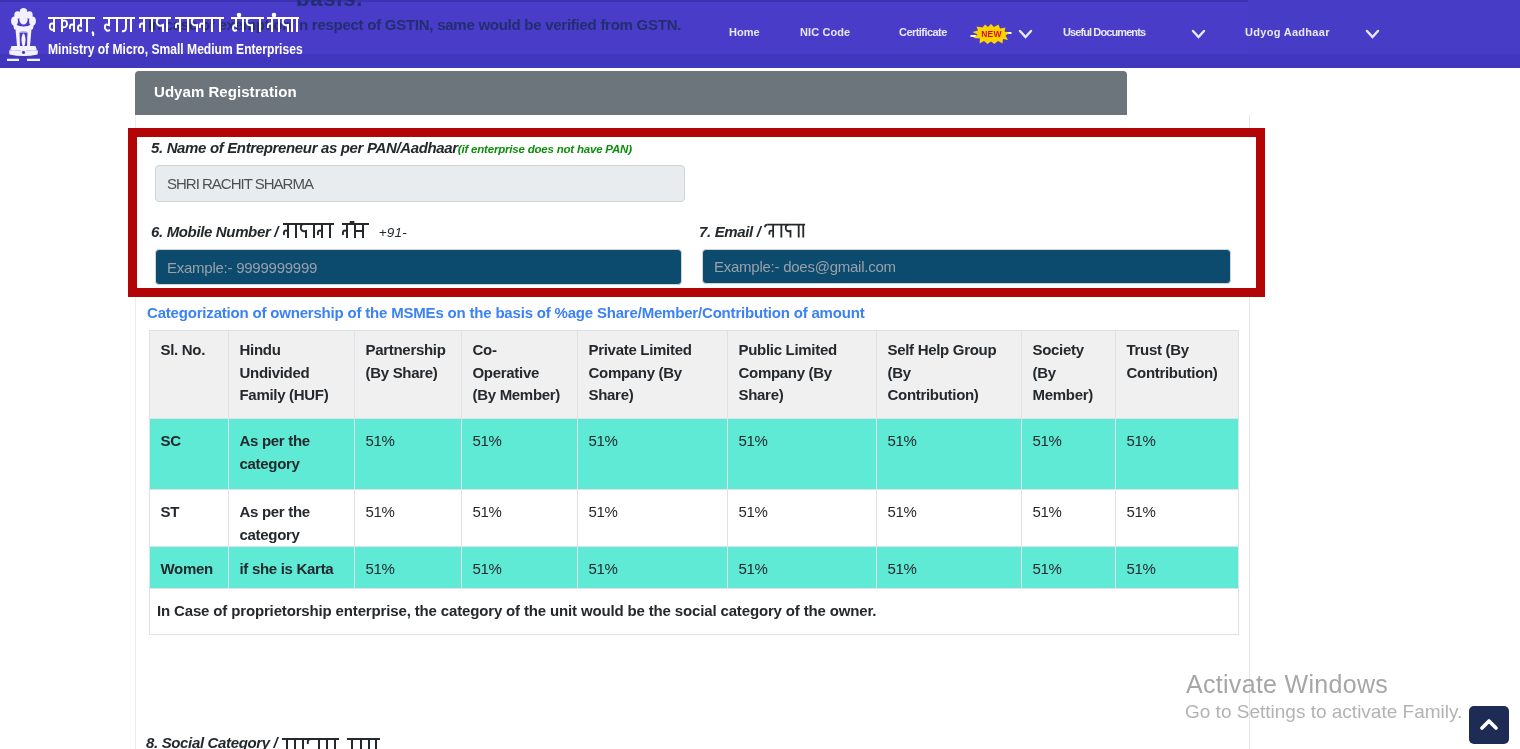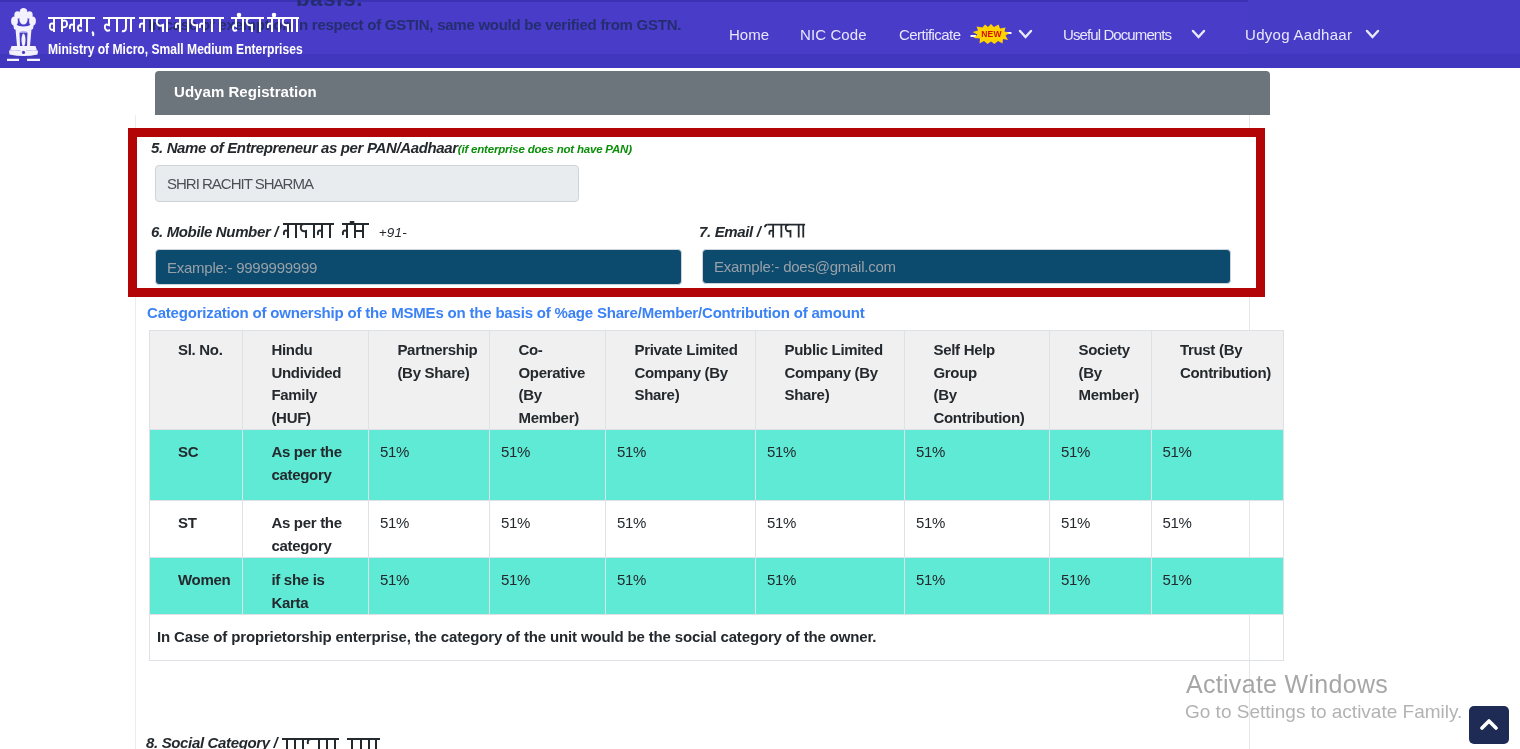--- a/index.html
+++ b/index.html
@@ -6,50 +6,50 @@
   html,body { width:1520px; height:749px; overflow:hidden; background:#fff;
     font-family:"Liberation Sans", sans-serif; position:relative; }
   .abs { position:absolute; }
 
   
   #nav { position:absolute; left:0; top:0; width:1520px; height:68px; background:#483cc9; }
   #nav .shade-r { position:absolute; right:0; top:0; width:272px; height:68px; background:#473cc6; }
   #nav .shade-b { position:absolute; left:0; top:54px; width:1520px; height:14px; background:#4137be; }
   #nav .topline { position:absolute; left:0; top:0; width:100%; height:2px; background:#3a31b4; }
   .ghost { position:absolute; color:#242e6e; font-weight:bold; font-size:15px; white-space:nowrap; letter-spacing:-0.26px; }
-  .navlink { position:absolute; top:26px; color:#e9e7fb; font-weight:normal; font-size:15px; white-space:nowrap; }
+  .navlink { position:absolute; top:26px; color:#e9e7fb; font-weight:bold; font-size:11px; white-space:nowrap; }
   .caret { display:inline-block; }
 
   
   #card { position:absolute; left:135px; top:115px; width:1115px; height:634px;
     background:#fff; border-left:1px solid #ececec; border-right:1px solid #e4e6e8; }
-  #graybar { position:absolute; left:135px; top:71px; width:1115px; height:44px;
+  #graybar { position:absolute; left:135px; top:71px; width:992px; height:44px;
     background:#6d757c; border-radius:4px 4px 0 0; color:#fff; font-weight:bold;
-    font-size:15px; letter-spacing:0.05px; line-height:42px; padding-left:19px;margin-left:20px; }
+    font-size:15px; letter-spacing:0.05px; line-height:42px; padding-left:19px; }
 
   
   #redbox { position:absolute; left:128px; top:128px; width:1137px; height:169px;
     border:9px solid #b30505; background:#fff; }
 
   .lbl { position:absolute; font-weight:bold; font-size:15px; letter-spacing:-0.35px; color:#24292e; white-space:nowrap;font-style:italic; }
   .green-sm { font-size:11.5px; letter-spacing:-0.2px; color:#0b8f0b; font-weight:bold; }
   .inp { position:absolute; border:1px solid #cdd4da; border-radius:4px; background:#0c4a6e;
     font-size:15px; color:#4a5056; padding-left:11px; display:flex; align-items:center; }
   .inp.disabled { background:#e9ecef; }
   .inp .ph { color:#98a1a9; letter-spacing:-0.25px; }
 
   
   #cat { position:absolute; left:147px; top:304px; font-weight:bold; font-size:15px; letter-spacing:-0.19px; color:#3b82f6; }
 
   
   #tbl { position:absolute; left:149px; top:330px; border-collapse:collapse; table-layout:fixed;
     font-size:15px; letter-spacing:-0.3px; color:#24292e; }
   #tbl td, #tbl th { border:1px solid #dee2e6; vertical-align:top; text-align:left;
     padding:11px 12px 0 10.5px; line-height:22.5px; font-weight:normal; }
-  #tbl th, #tbl .b { font-weight:bold;padding-left:28px; }
+  #tbl th, #tbl .b { font-weight:bold; }
   #tbl thead th { background:#f0f0f0; padding-top:8px; }
   #tbl tr.stripe td { background:#5eead4; }
 
   
   #aw1 { position:absolute; left:1186px; top:670px; font-size:25px; letter-spacing:0.3px; color:rgba(122,122,122,0.67); }
   #aw2 { position:absolute; left:1185px; top:701px; font-size:19px; color:rgba(122,122,122,0.58); z-index:5; }
   #totop { position:absolute; left:1469px; top:706px; width:40px; height:38px;
     background:#1d2b55; border-radius:5px; }
 </style>
 </head>
@@ -139,21 +139,21 @@
   <svg class="abs caret" style="left:1365px; top:29px;" width="15" height="10" viewBox="0 0 15 10">
       <path d="M2 2 L7.5 8 L13 2" stroke="#e9e7fb" stroke-width="2.5" fill="none" stroke-linecap="round"></path>
     </svg>
 </div>
 
 <div id="card"></div>
 <div id="graybar">Udyam Registration</div>
 
 <div id="redbox"></div>
 <div class="lbl" style="left:151px; top:139px;">5. Name of Entrepreneur as per PAN/Aadhaar<span class="green-sm">(if enterprise does not have PAN)</span></div>
-<div class="inp disabled" style="left:155px; top:165px; width:424px; height:37px;">
+<div class="inp disabled" style="left:155px; top:165px; width:530px; height:37px;">
     <span style="letter-spacing:-1px;">SHRI RACHIT SHARMA</span>
   </div>
 
 <div class="lbl" style="left:151px; top:221px;">6. Mobile Number / <svg width="88" height="20" viewBox="0 0 88 20" fill="none" stroke="#24292e" style="vertical-align:-4px;">
       <g stroke-width="2">
         <path d="M1 3 H52"></path>
         <path d="M6 3 V17 M6 10 Q1 8 2 14 M14 3 V17 M22 3 Q18 3 19 8 Q20 11 24 10 V17 M32 3 V17 M40 3 V17 M40 10 Q35 8 36 14 M48 3 V17"></path>
         <path d="M60 3 H87"></path>
         <path d="M65 3 V17 M65 10 Q60 8 61 14 M73 3 V17 M81 3 V17 M73 10 H81"></path>
         <circle cx="70" cy="1.4" r="1.4" fill="#24292e"></circle>

